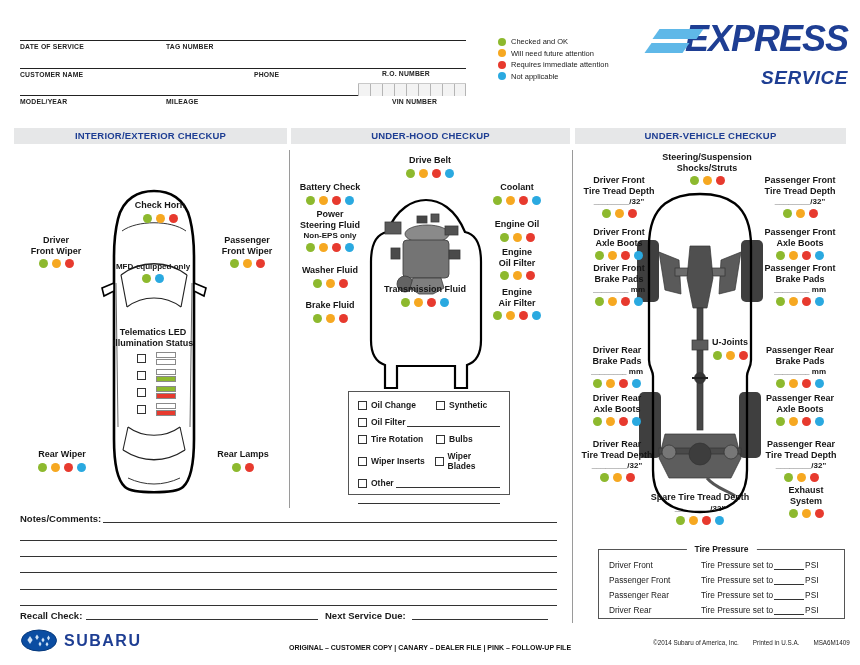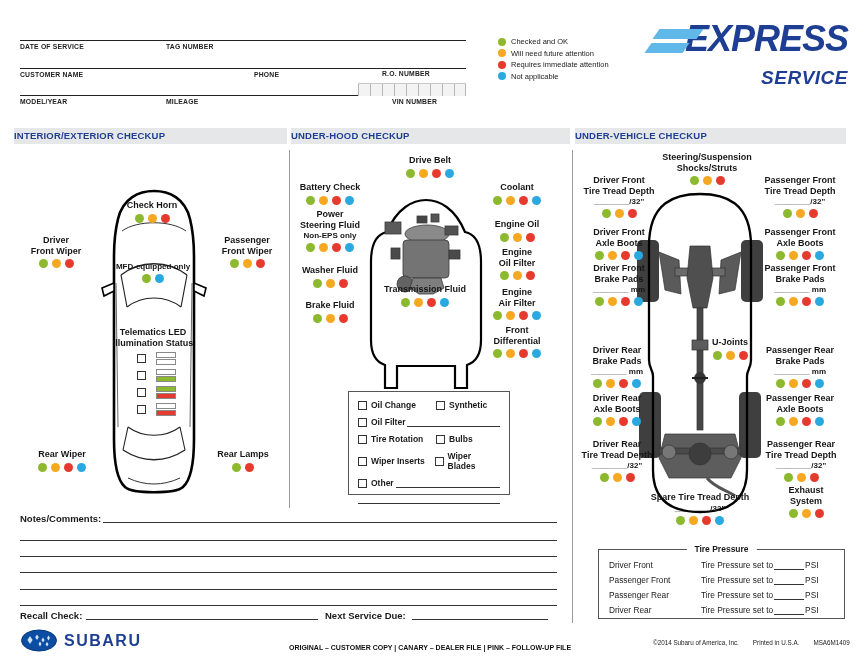--- a/index.html
+++ b/index.html
@@ -4,21 +4,21 @@
 <style>
   html,body{margin:0;padding:0;background:#fff;}
   .page{position:relative;width:860px;height:665px;background:#fff;overflow:hidden;
         font-family:"Liberation Sans",sans-serif;color:#1a1a1a;}
   .abs{position:absolute;}
   .flabel{position:absolute;font-size:6.8px;font-weight:bold;letter-spacing:.2px;color:#222;}
   .hline{position:absolute;border-top:1px solid #222;height:0;}
   .thinline{position:absolute;border-top:1px solid #333;height:0;}
   .vdiv{position:absolute;border-left:1px solid #9a9a9a;width:0;}
   .colhead{position:absolute;height:16px;background:#e6e7e8;color:#1e3e93;font-weight:bold;
-           font-size:9.5px;line-height:16px;letter-spacing:.2px;}
+           font-size:9.5px;line-height:16px;text-align:center;letter-spacing:.2px;}
   .legend-row{position:absolute;display:flex;align-items:center;gap:5px;font-size:7.5px;color:#222;}
   .legend-row .dots{margin-top:0;}
   .legend-row .dot{width:8px;height:8px;}
   .cp{position:absolute;text-align:center;}
   .cp-label{font-size:9px;font-weight:bold;line-height:1.18;white-space:pre-line;color:#161616;}
   .cp-sub{font-size:8px;font-weight:bold;margin-top:1px;color:#161616;}
   .dots{display:flex;justify-content:center;gap:4px;margin-top:3px;}
   .dot{width:9px;height:9px;border-radius:50%;flex:none;}
   .cb{width:7px;height:7px;border:1px solid #333;display:inline-block;margin-right:4px;flex:none;background:#fff;}
   .tele-rows{position:absolute;display:flex;flex-direction:column;gap:4px;}
@@ -127,21 +127,21 @@
     <line x1="97" y1="96" x2="95" y2="240" stroke="#444" stroke-width="0.8"></line>
     <path d="M33,240 C48,251 70,251 85,240" fill="none" stroke="#222" stroke-width="1.1"></path>
     <path d="M28,263 C48,276 70,276 90,263" fill="none" stroke="#222" stroke-width="1.3"></path>
     <line x1="33" y1="240" x2="28" y2="263" stroke="#222" stroke-width="1.1"></line>
     <line x1="85" y1="240" x2="90" y2="263" stroke="#222" stroke-width="1.1"></line>
     <path d="M33,291 C50,299 68,299 85,291" fill="none" stroke="#333" stroke-width="1"></path>
     <path d="M19,96 L7,101 L9,109 L19,104 Z" fill="#fff" stroke="#000" stroke-width="1.6"></path>
     <path d="M99,96 L111,101 L109,109 L99,104 Z" fill="#fff" stroke="#000" stroke-width="1.6"></path>
   </svg>
 
-  <div class="cp" style="left:92px;top:200px;width:120px">
+  <div class="cp" style="left:100px;top:200px;width:120px">
     <div class="cp-label">Check Horn</div>
     <div class="dots">
         <span class="dot" style="background: rgb(141, 185, 46);"></span>
         <span class="dot" style="background: rgb(246, 168, 33);"></span>
         <span class="dot" style="background: rgb(231, 58, 46);"></span>
       </div>
   </div>
   <div class="cp" style="left:10px;top:235px;width:92px">
     <div class="cp-label">Driver
 Front Wiper</div>
@@ -303,30 +303,20 @@
 Oil Filter</div>
     <div class="dots">
         <span class="dot" style="background: rgb(141, 185, 46);"></span>
         <span class="dot" style="background: rgb(246, 168, 33);"></span>
         <span class="dot" style="background: rgb(231, 58, 46);"></span>
       </div>
   </div>
   <div class="cp" style="left:480px;top:287px;width:74px">
     <div class="cp-label">Engine
 Air Filter</div>
-    <div class="dots">
-        <span class="dot" style="background: rgb(141, 185, 46);"></span>
-        <span class="dot" style="background: rgb(246, 168, 33);"></span>
-        <span class="dot" style="background: rgb(231, 58, 46);"></span>
-        <span class="dot" style="background: rgb(42, 169, 224);"></span>
-      </div>
-  </div>
-  <div class="cp" style="left:478px;top:325px;width:78px">
-    <div class="cp-label">Front
-Differential</div>
     <div class="dots">
         <span class="dot" style="background: rgb(141, 185, 46);"></span>
         <span class="dot" style="background: rgb(246, 168, 33);"></span>
         <span class="dot" style="background: rgb(231, 58, 46);"></span>
         <span class="dot" style="background: rgb(42, 169, 224);"></span>
       </div>
   </div>
   <div class="cp" style="left:373px;top:284px;width:104px">
     <div class="cp-label">Transmission Fluid</div>
     <div class="dots">

